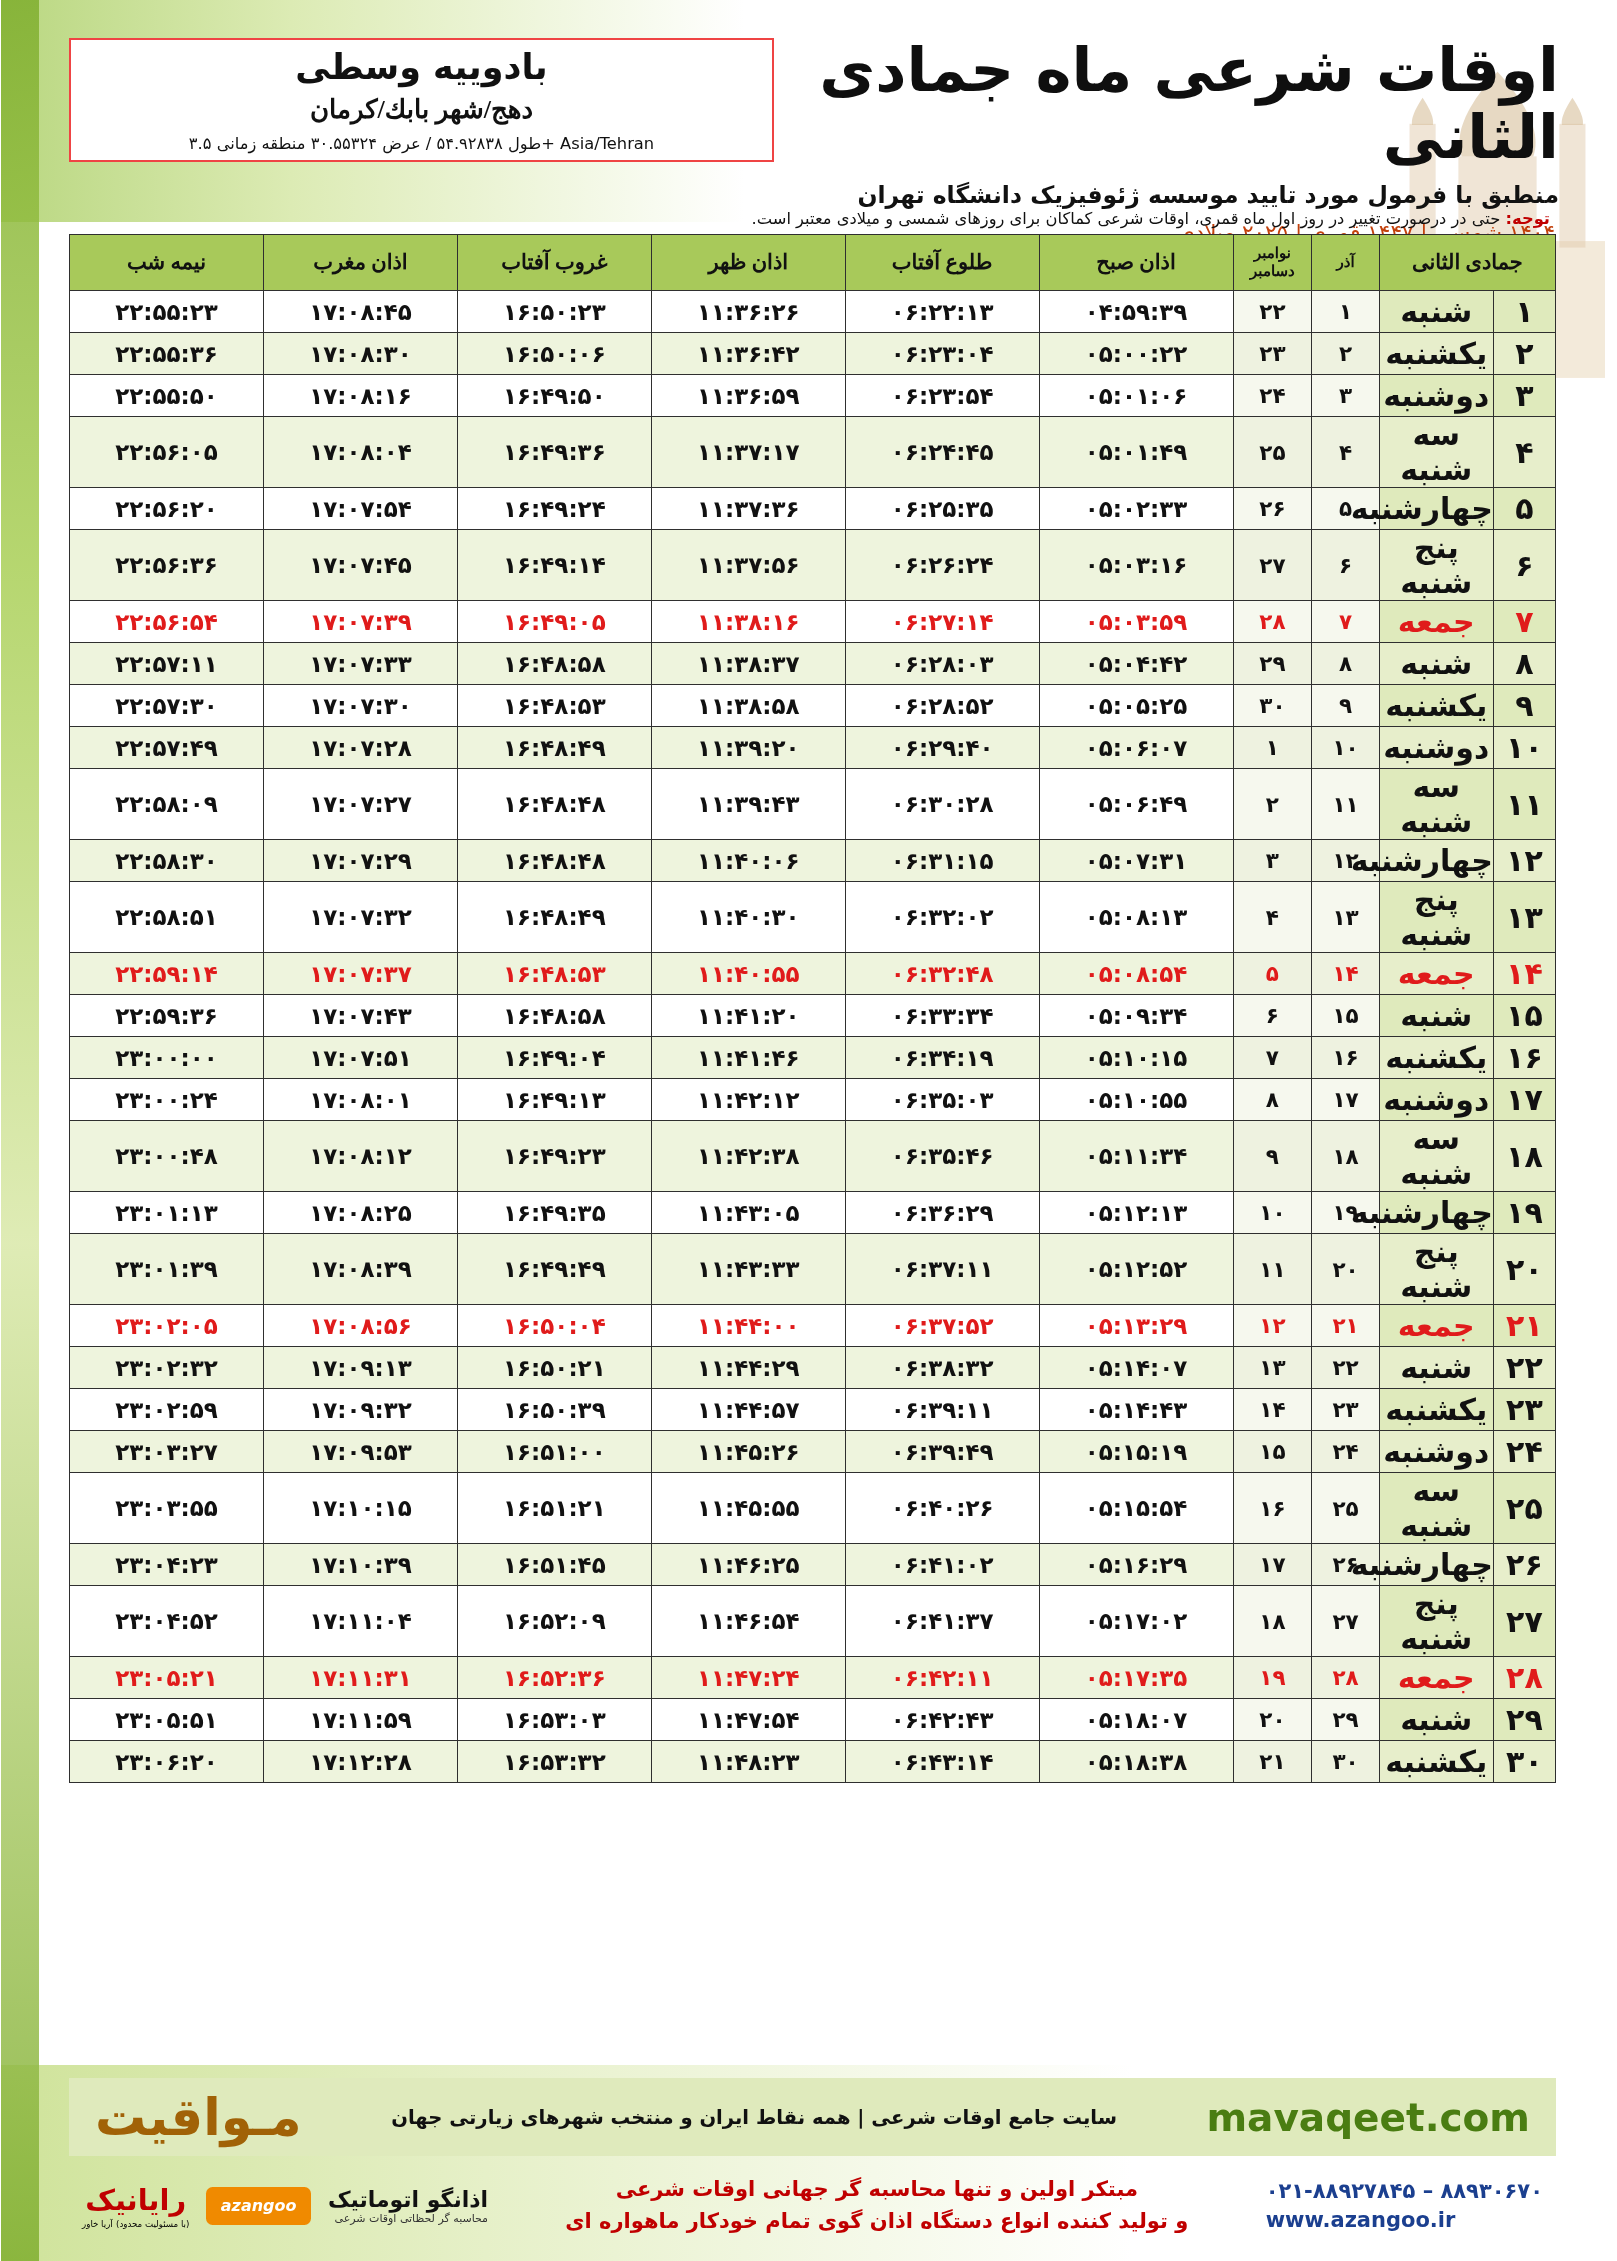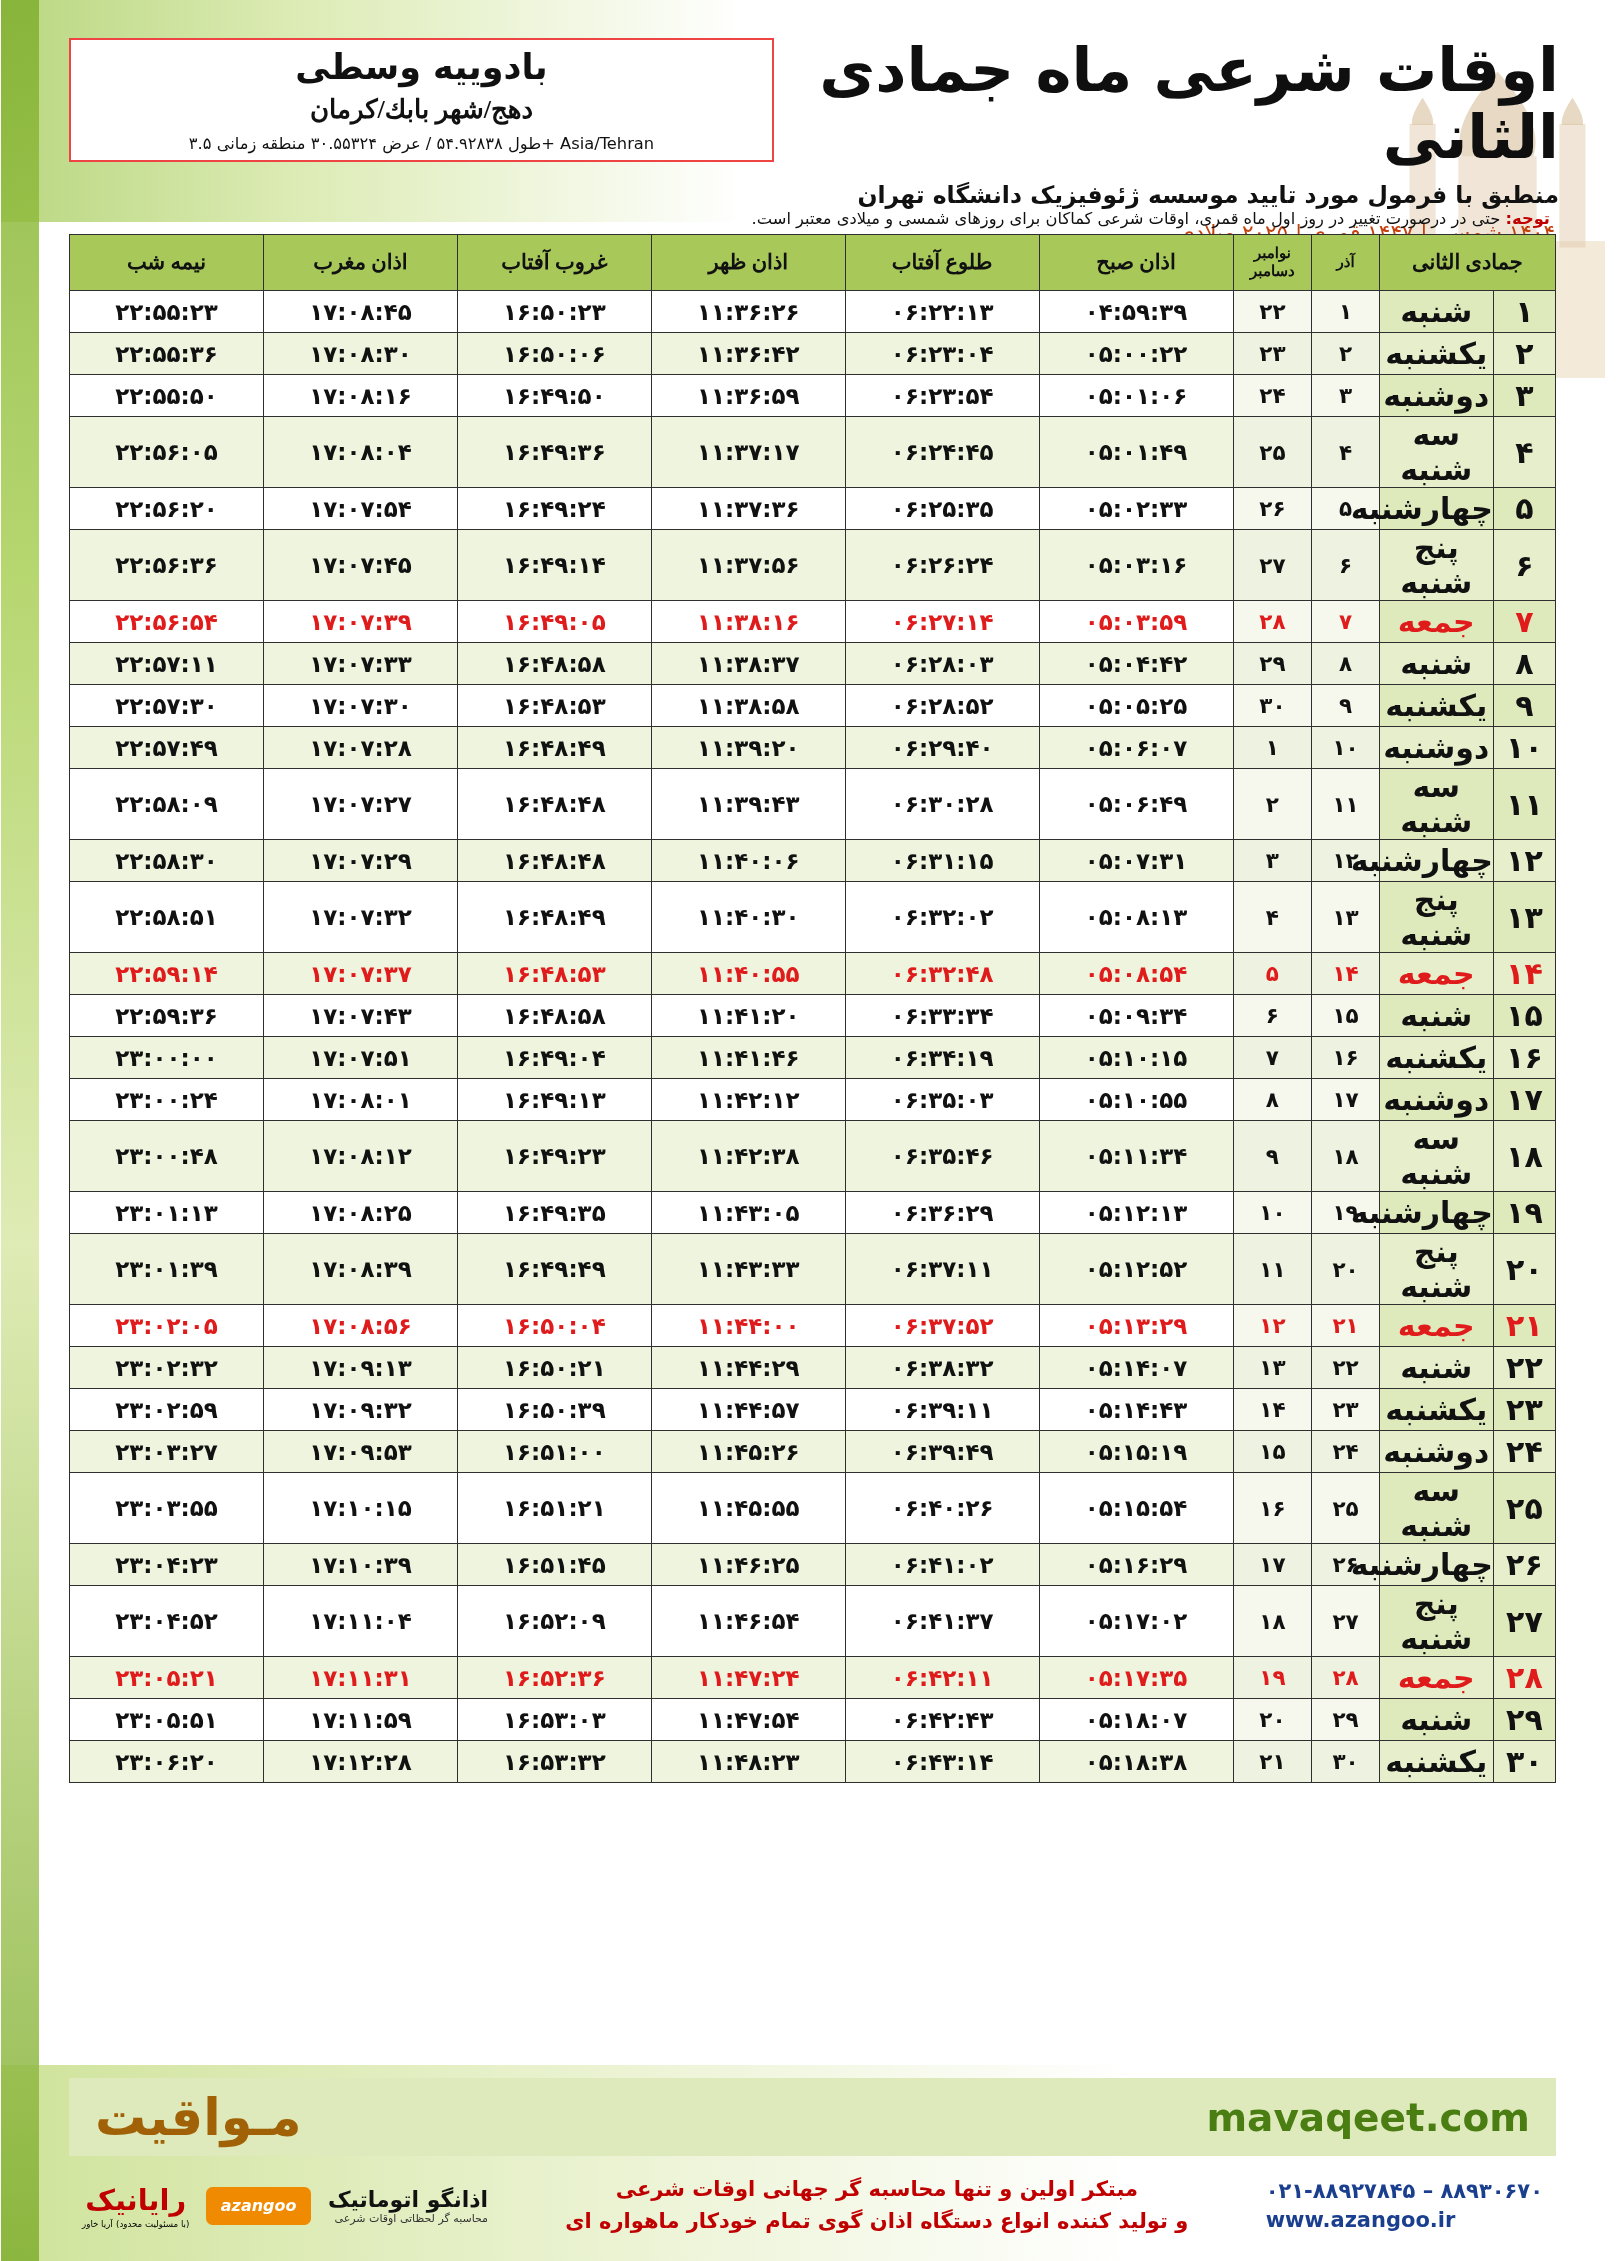--- a/index.html
+++ b/index.html
@@ -565,20 +565,21 @@
           <td>۱۷:۱۲:۲۸</td>
           <td>۲۳:۰۶:۲۰</td>
         </tr>
       </tbody>
   </table>
 </div>
 
 <div class="footer">
   <div class="footer-band">
     <div class="brand-en">mavaqeet.com</div>
+    <div class="brand-tag">سایت جامع اوقات شرعی | همه نقاط ایران و منتخب شهرهای زیارتی جهان</div>
     <div class="brand-fa">مـواقیت</div>
   </div>
   <div class="footer-bottom">
     <div class="phones">
       <div>۰۲۱-۸۸۹۲۷۸۴۵ – ۸۸۹۳۰۶۷۰</div>
       <div class="web">www.azangoo.ir</div>
     </div>
     <div class="mid-text">
       <div>مبتکر اولین و تنها محاسبه گر جهانی اوقات شرعی</div>
       <div>و تولید کننده انواع دستگاه اذان گوی تمام خودکار ماهواره ای</div>

